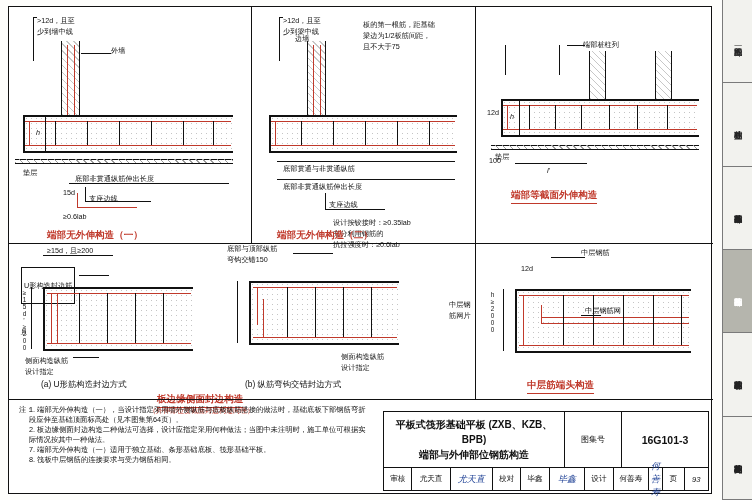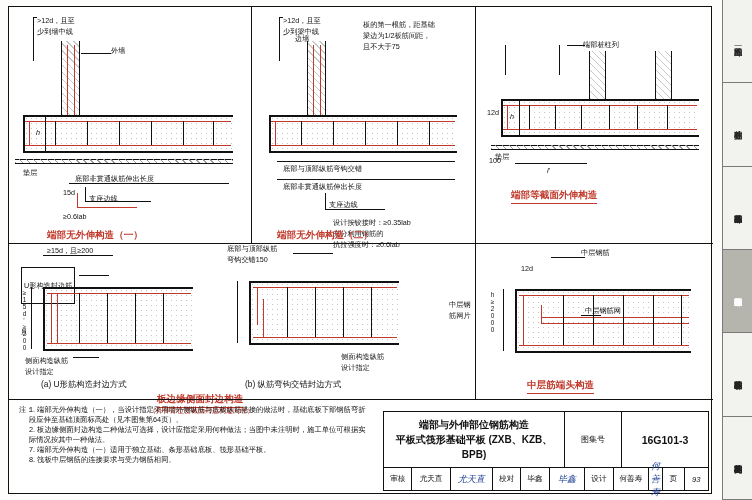--- a/index.html
+++ b/index.html
@@ -208,21 +208,21 @@
       <div class="hline red" style="left:12px;top:110px;width:184px;"></div>
       <div class="hline red" style="left:12px;top:134px;width:184px;"></div>
       <div class="vline red" style="left:16px;top:110px;height:24px;"></div>
       <div class="vline" style="left:42px;top:110px;height:24px;"></div>
       <div class="vline" style="left:74px;top:110px;height:24px;"></div>
       <div class="vline" style="left:106px;top:110px;height:24px;"></div>
       <div class="vline" style="left:138px;top:110px;height:24px;"></div>
       <div class="vline" style="left:170px;top:110px;height:24px;"></div>
 
       <div class="hline" style="left:18px;top:150px;width:178px;"></div>
-      <div class="lbl" style="left:24px;top:152px;">底部与顶部纵筋弯钩交错</div>
+      <div class="lbl" style="left:24px;top:152px;">底部贯通与非贯通纵筋</div>
       <div class="hline" style="left:18px;top:168px;width:178px;"></div>
       <div class="lbl" style="left:24px;top:170px;">底部非贯通纵筋伸出长度</div>
 
       <div class="vline" style="left:66px;top:182px;height:16px;"></div>
       <div class="hline" style="left:66px;top:198px;width:60px;"></div>
       <div class="lbl" style="left:70px;top:188px;">支座边线</div>
 
       <div class="lbl" style="left:74px;top:206px;">设计按铰接时：≥0.35lab
 充分利用钢筋的
 抗拉强度时：≥0.6lab</div>
@@ -378,22 +378,22 @@
         </div>
       <div class="nrow">
           <div class="nnum"></div>
           <div>8. 筏板中层钢筋的连接要求与受力钢筋相同。</div>
         </div>
     </div>
 
     <div id="titleblock">
       <div id="tb-top">
         <div id="tb-name">
+          <div>平板式筏形基础平板 (ZXB、KZB、BPB)</div>
           <div>端部与外伸部位钢筋构造</div>
-          <div>平板式筏形基础平板 (ZXB、KZB、BPB)</div>
         </div>
         <div id="tb-code">图集号</div>
         <div id="tb-codeval">16G101-3</div>
       </div>
       <div id="tb-bot">
         <div class="c" style="width:34px;">审核</div>
         <div class="c" style="width:48px;">尤天直</div>
         <div class="c sig" style="width:54px;">尤天直</div>
         <div class="c" style="width:34px;">校对</div>
         <div class="c" style="width:34px;">毕鑫</div>

